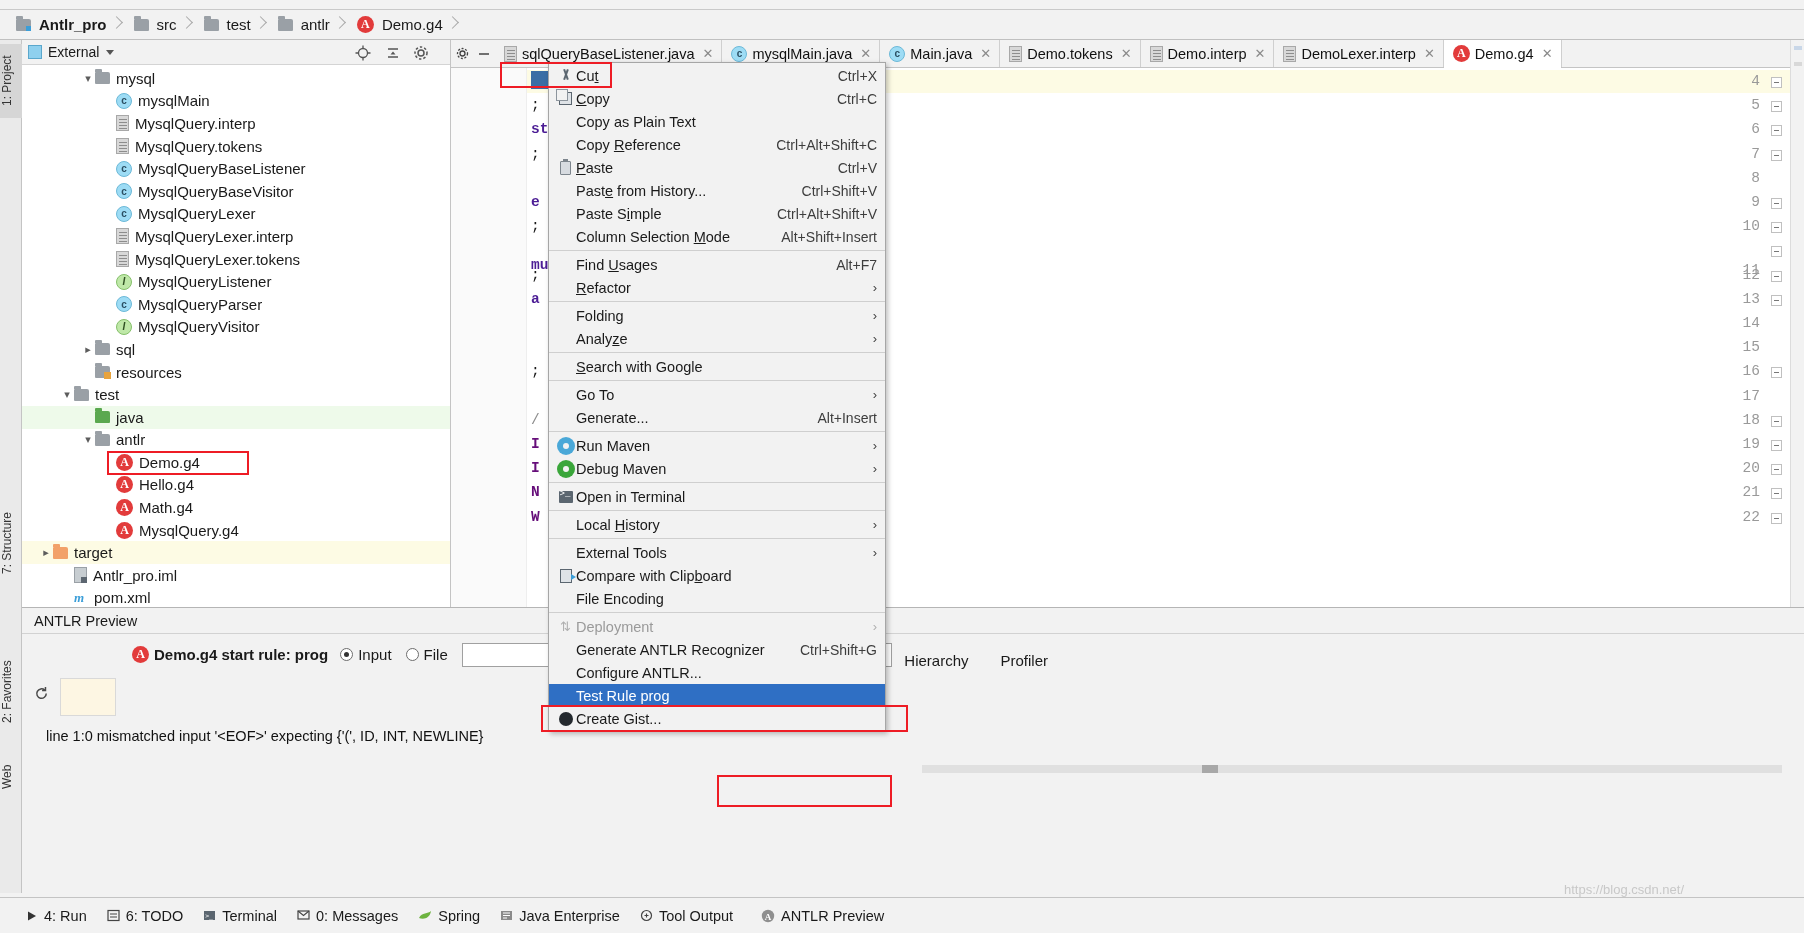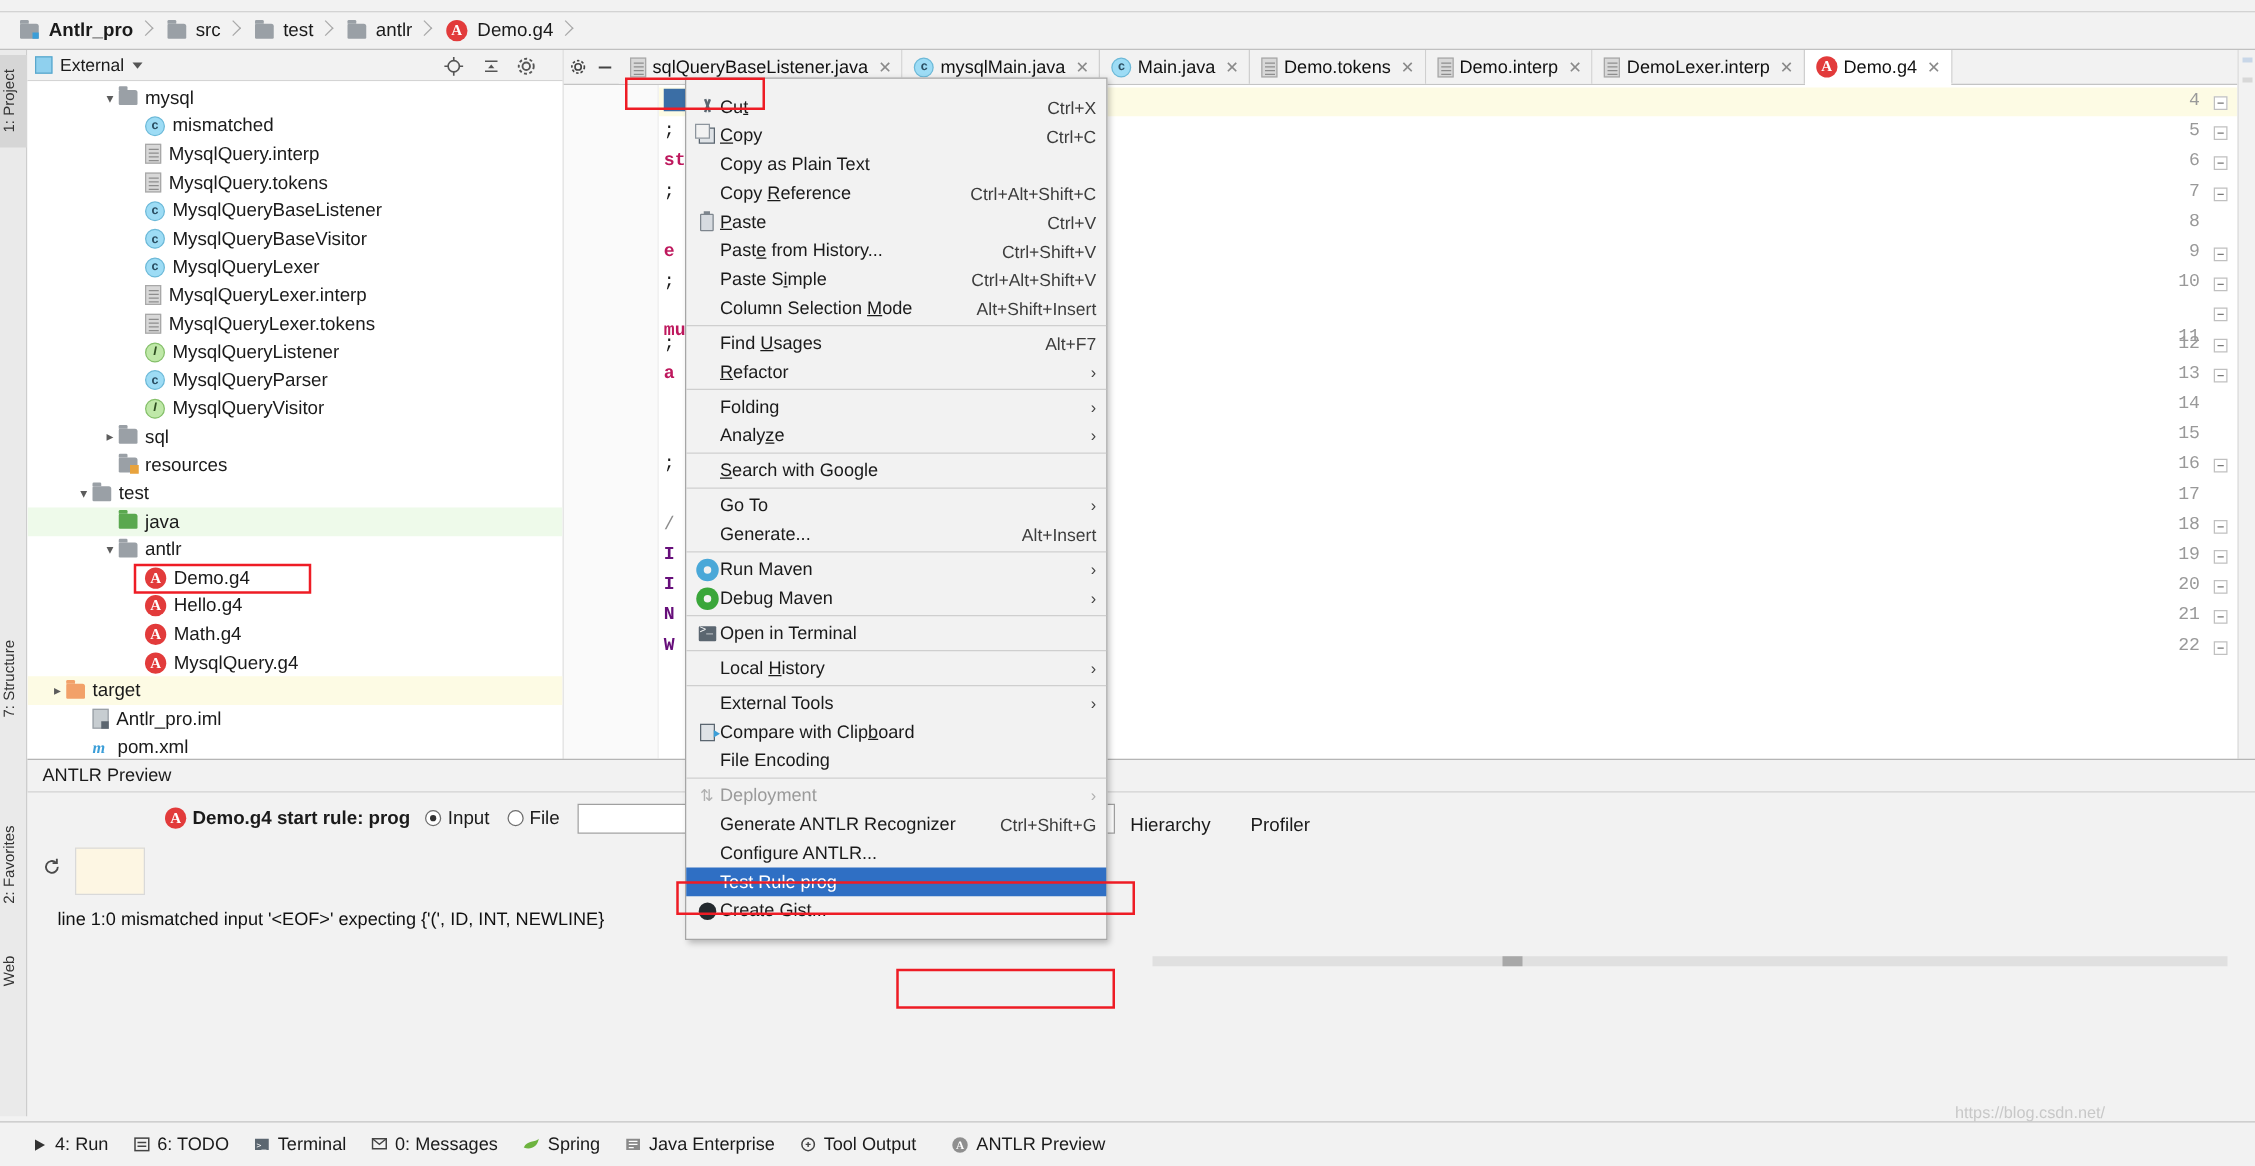--- a/index.html
+++ b/index.html
@@ -156,31 +156,31 @@
     position:absolute; right:30px; font-size:14.5px; color:#999; font-family:"Liberation Mono", monospace;
   }
   .fold {
     position:absolute; right:8px; width:11px; height:11px; border:1px solid #c0c0c0; background:#fff;
   }
   .fold::after{content:"";position:absolute;left:2px;top:4px;width:5px;height:1px;background:#777;}
   .code-line {
     position:absolute; left:80px; font-family:"Liberation Mono", monospace; font-size:14.5px;
     white-space:pre;
   }
-  .kw { color:#be185d; font-weight:bold; }
+  .kw { color:#4c1d95; font-weight:bold; }
   .cm { color:#8c8c8c; }
   .tk { color:#660e7a; font-weight:bold; }
   .cur-line { position:absolute; left:76px; right:0; height:23px; background:#fdfbe4; }
   .sel-block { position:absolute; background:#3b6ea5; }
 
   
   .ctxmenu {
     position:absolute; left:548px; top:62px; width:338px;
     background:#f2f2f2; border:1px solid #a6a6a6; box-shadow:2px 2px 5px rgba(0,0,0,.25);
-    z-index:50; padding:11px 0;
+    z-index:50; padding:1px 0;
   }
   .mi {
     display:flex; align-items:center; height:23px; padding:0 8px 0 6px; font-size:14.5px; position:relative;
   }
   .mi.sel { background:#2f6fc4; color:#fff; }
   .mi.disabled { color:#9a9a9a; }
   .mi-icon { width:21px; height:17px; flex:0 0 21px; display:flex; align-items:center; justify-content:center; }
   .mi-label { flex:1 1 auto; white-space:nowrap; }
   .mi-short { color:#3d3d3d; font-size:14px; margin-left:12px; white-space:nowrap; }
   .mi-arrow { margin-left:10px; font-size:13px; color:#444; }
@@ -319,21 +319,21 @@
         <div class="trow">
           <span style="display:inline-block;width:59px"></span>
           <span class="tarrow down"></span>
           <span class="ic-folder"></span>
           <span class="tlabel">mysql</span>
         </div>
         <div class="trow">
           <span style="display:inline-block;width:80px"></span>
           <span class="tarrow"></span>
           <span class="ic-class">c</span>
-          <span class="tlabel">mismatched</span>
+          <span class="tlabel">mysqlMain</span>
         </div>
         <div class="trow">
           <span style="display:inline-block;width:80px"></span>
           <span class="tarrow"></span>
           <span class="ic-file"></span>
           <span class="tlabel">MysqlQuery.interp</span>
         </div>
         <div class="trow">
           <span style="display:inline-block;width:80px"></span>
           <span class="tarrow"></span>

